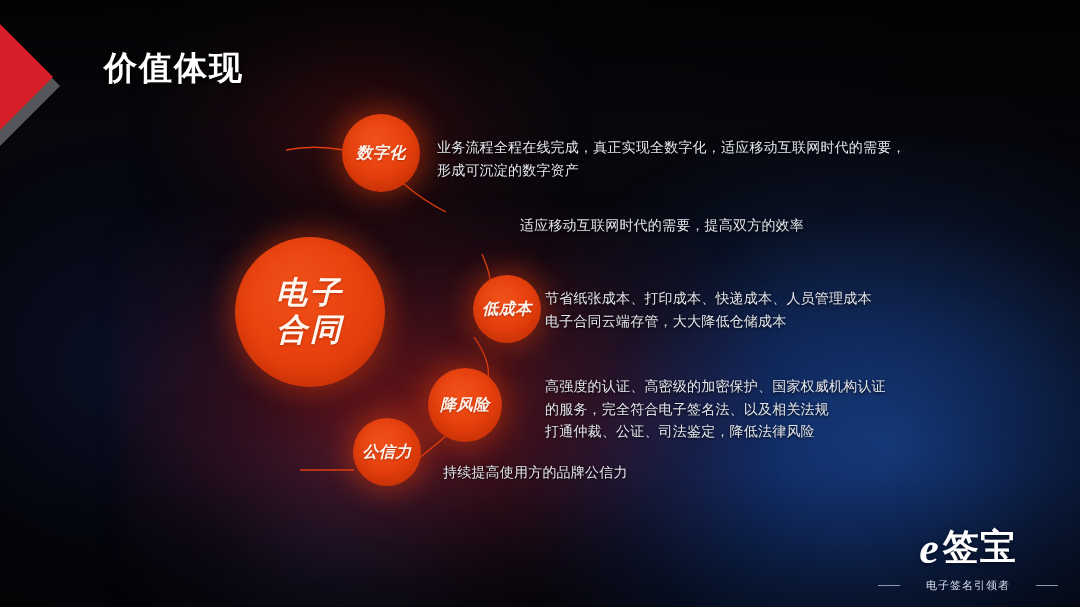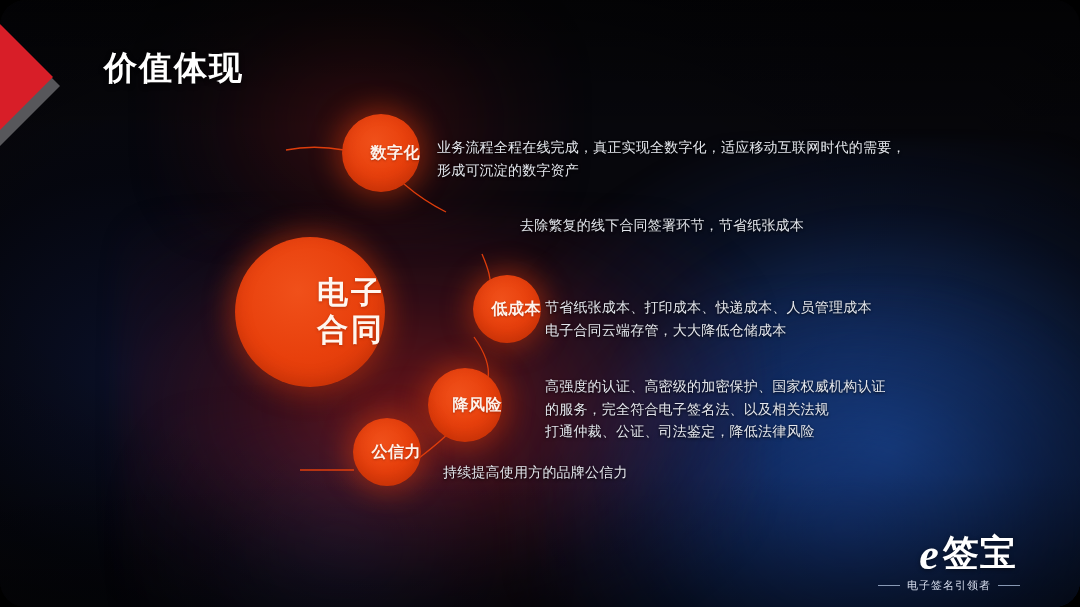--- a/index.html
+++ b/index.html
@@ -7,21 +7,20 @@
     padding: 0;
     background: #000;
   }
   #slide {
     position: relative;
     width: 1080px;
     height: 607px;
     overflow: hidden;
     background: #07070c;
     font-family: "Liberation Sans", "DejaVu Sans", sans-serif;
-    border-radius: 26px;
     -webkit-font-smoothing: antialiased;
   }
 
   
   .bg-layer {
     position: absolute;
     inset: 0;
     pointer-events: none;
   }
   .glow-blue-right {
@@ -147,26 +146,27 @@
   }
 
   .node {
     position: absolute;
     border-radius: 50%;
     background: radial-gradient(circle at 42% 36%, #f0501a 0%, #e8400c 52%, #d63708 100%);
     box-shadow: 0 0 26px 7px rgba(226,62,12,0.42),
                 inset 0 -6px 16px rgba(140,28,0,0.30);
     display: flex;
     align-items: center;
-    justify-content: flex-end;
+    justify-content: center;
     text-align: center;
     color: #fdf3ec;
     font-weight: bold;
     line-height: 1.18;
     user-select: none;
+    font-style: italic;
   }
   .node.hub {
     font-size: 31px;
     letter-spacing: 3px;
     color: #fff6ef;
     text-shadow: 0 1px 3px rgba(120,24,0,0.45);
   }
   .node.leaf {
     font-size: 16px;
     letter-spacing: 0.5px;
@@ -210,23 +210,24 @@
     top: 1px;
   }
   .logo-cn {
     font-size: 36px;
     font-weight: bold;
     letter-spacing: 1px;
     color: #ffffff;
     text-shadow: 0 1px 4px rgba(0,0,0,0.5);
   }
   .logo-tag {
+    margin-top: 6px;
     display: flex;
     align-items: center;
-    justify-content: flex-start;
+    justify-content: space-between;
     gap: 7px;
     color: #d6dded;
     font-size: 11px;
     letter-spacing: 1px;
     white-space: nowrap;
   }
   .tag-rule {
     display: block;
     width: 22px;
     height: 1px;
@@ -286,26 +287,26 @@
         <div>合同</div>
       </div>
     </div>
 
     <div class="node leaf" style="left:342px; top:114px; width:78px; height:78px;">
       <span>数字化</span>
     </div>
     <div class="desc" style="left:437px; top:136px; width:470px;">业务流程全程在线完成，真正实现全数字化，适应移动互联网时代的需要，
 形成可沉淀的数字资产</div>
 
-    <div class="desc" style="left:520px; top:214px; width:420px;">去除繁复的线下合同签署环节，节省纸张成本</div>
+    <div class="desc" style="left:520px; top:214px; width:420px;">适应移动互联网时代的需要，提高双方的效率</div>
 
     <div class="node leaf" style="left:473px; top:275px; width:68px; height:68px;">
       <span>低成本</span>
     </div>
-    <div class="desc" style="left:545px; top:296px; width:420px;">节省纸张成本、打印成本、快递成本、人员管理成本
+    <div class="desc" style="left:545px; top:287px; width:420px;">节省纸张成本、打印成本、快递成本、人员管理成本
 电子合同云端存管，大大降低仓储成本</div>
 
     <div class="node leaf" style="left:428px; top:368px; width:74px; height:74px;">
       <span>降风险</span>
     </div>
     <div class="desc" style="left:545px; top:375px; width:420px;">高强度的认证、高密级的加密保护、国家权威机构认证
 的服务，完全符合电子签名法、以及相关法规
 打通仲裁、公证、司法鉴定，降低法律风险</div>
 
     <div class="node leaf" style="left:353px; top:418px; width:68px; height:68px;">

